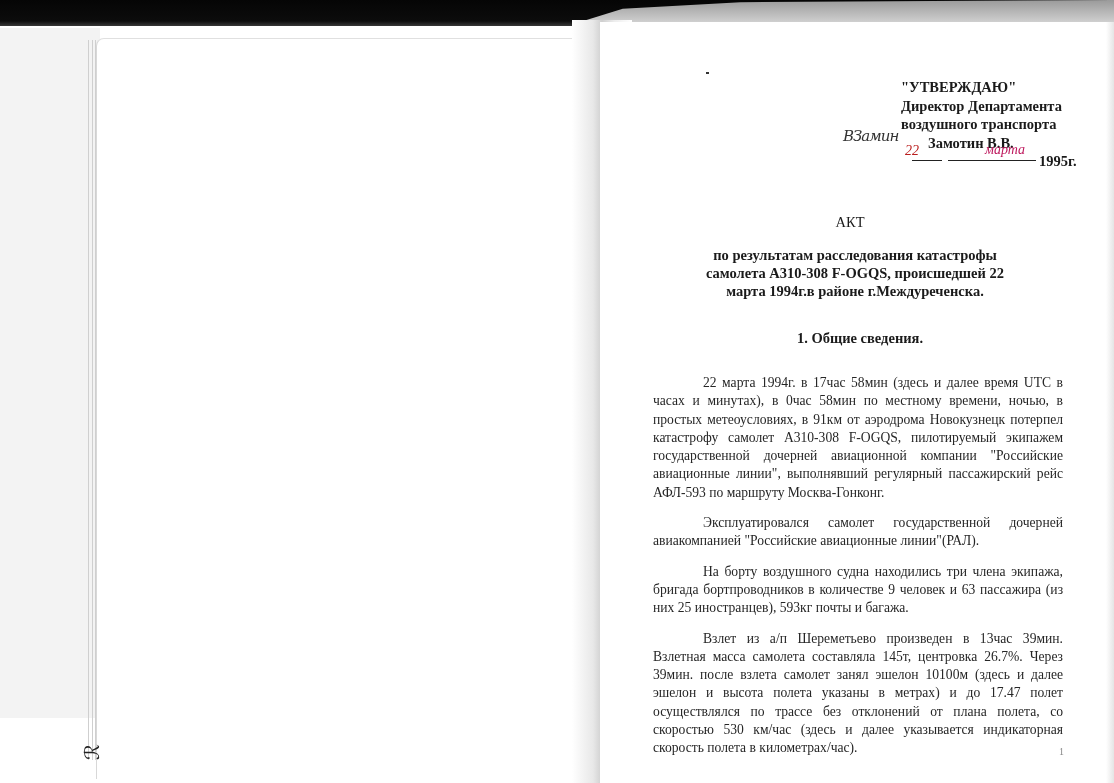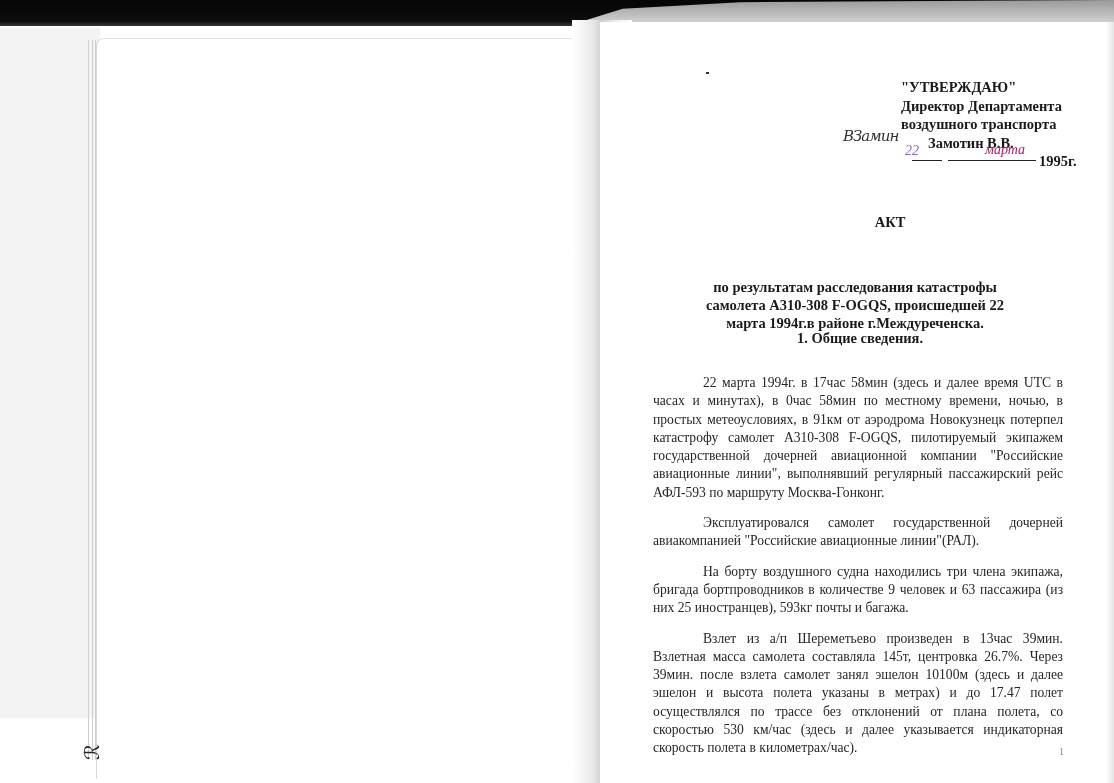--- a/index.html
+++ b/index.html
@@ -54,39 +54,39 @@
       font-weight: bold; font-size: 14.5px; line-height: 18.5px;
     }
     .approval .line { display: block; white-space: nowrap; }
     .signature {
       position: absolute; left: 843px; top: 127px;
       font-family: "DejaVu Serif", serif; font-style: italic;
       font-size: 15px; color: #333; letter-spacing: -1px; text-align: center;
     }
     .date-day {
       position: absolute; left: 905px; top: 143px;
-      font-style: italic; font-size: 14px; color: #8b5cf6;
+      font-style: italic; font-size: 14px; color: #b91c1c;
     }
     .date-month {
       position: absolute; left: 985px; top: 142px;
       font-style: italic; font-size: 14px; color: #be185d;
     }
     .date-underline-1 {
       position: absolute; left: 912px; top: 160px; width: 30px; border-bottom: 1px solid #222;
     }
     .date-underline-2 {
       position: absolute; left: 948px; top: 160px; width: 88px; border-bottom: 1px solid #222;
     }
     .act-title {
-      position: absolute; left: 740px; top: 214px; width: 300px; text-align: center;
-      font-weight: bold; font-size: 14.5px;
+      position: absolute; left: 700px; top: 214px; width: 300px; text-align: center;
+      font-weight: normal; font-size: 14.5px;
     }
     .act-subtitle {
       position: absolute; left: 680px; top: 246px; width: 350px; text-align: center;
-      font-weight: bold; font-size: 14.5px; line-height: 18px; margin-top: 32px;
+      font-weight: bold; font-size: 14.5px; line-height: 18px;
     }
     .act-subtitle .line { display: block; white-space: nowrap; }
     .section-heading {
       position: absolute; left: 760px; top: 330px; width: 200px; text-align: center;
       font-weight: bold; font-size: 14.5px;
     }
     .body-text {
       position: absolute; left: 641px; top: 362px; width: 434px;
       font-size: 13.6px; line-height: 18.3px; color: #262626;
     }

